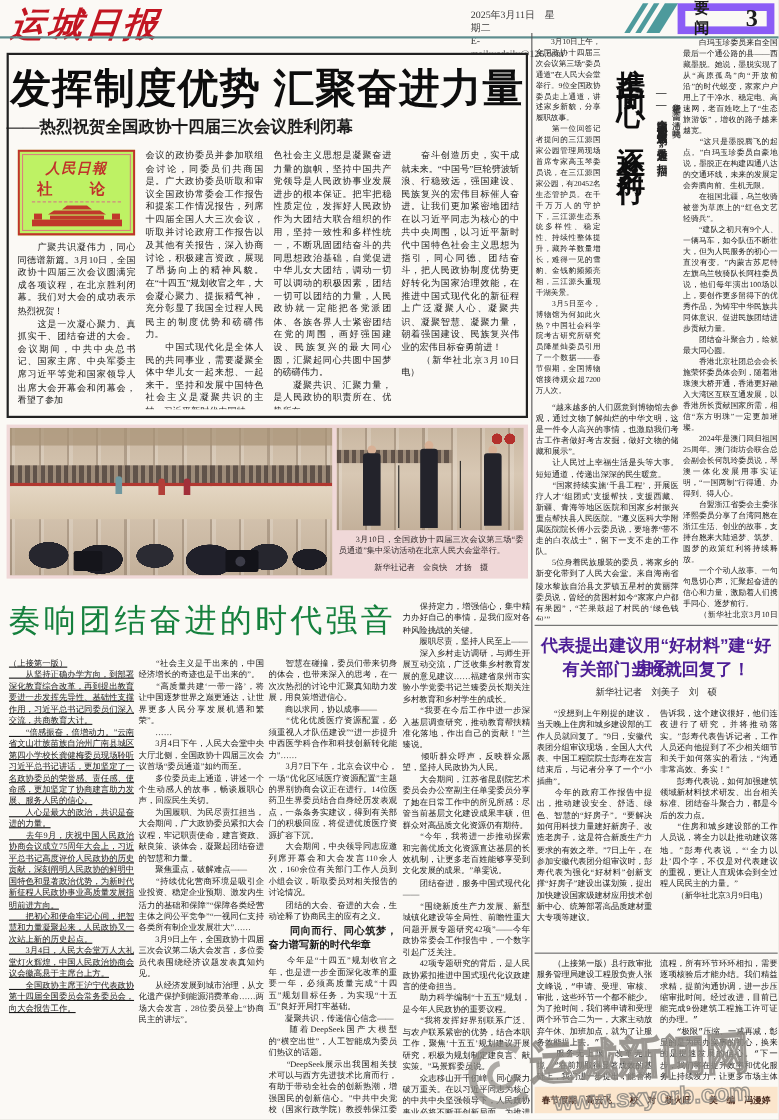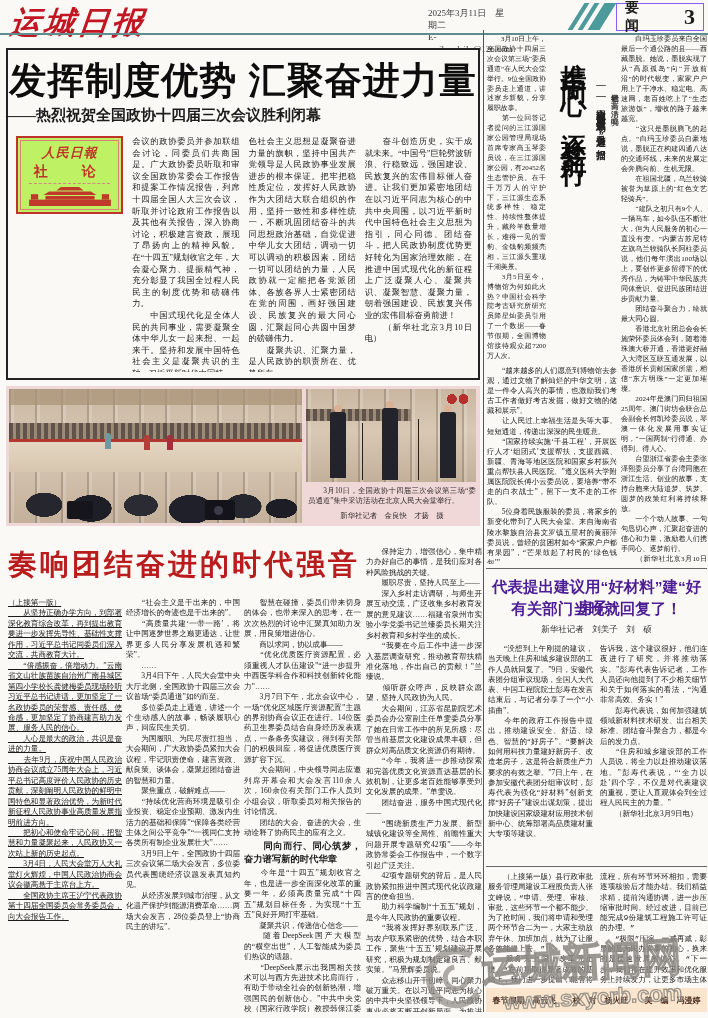--- a/index.html
+++ b/index.html
@@ -5,21 +5,21 @@
   html,body{margin:0;padding:0;background:#d9d6d0;}
   .page{position:relative;width:708px;height:1018px;background:#fbf9f5;overflow:hidden;
         font-family:"Liberation Serif","DejaVu Serif",serif;color:#1c1c1c;}
   .abs{position:absolute;}
   .sans{font-family:"Liberation Sans","DejaVu Sans",sans-serif;}
   
   .masthead{left:10px;top:2px;font-size:31px;font-weight:bold;color:#c21622;
             transform:skewX(-6deg);letter-spacing:3px;font-style:italic;}
   .hdate{right:200px;top:7px;font-size:9px;color:#3a3a3a;text-align:left;line-height:12px;}
   .slash{top:3px;height:27px;background:#4d9a9c;transform:skewX(-32deg);}
-  .secbox{left:616px;top:3px;width:88px;height:28px;border:1px solid #8b5cf6;
+  .secbox{left:616px;top:3px;width:88px;height:28px;border:7px solid #8b5cf6;
           display:flex;align-items:center;justify-content:space-between;padding:0 8px;box-sizing:border-box;}
   .sectitle{font-size:14px;font-weight:bold;letter-spacing:8px;}
   .pagenum{font-size:22px;font-weight:bold;font-family:"Liberation Serif",serif;}
   .hrule{left:0;top:33px;width:708px;height:2px;background:#5d8d8e;}
   
   .edbox{left:6px;top:48px;width:474px;height:332px;border:2px solid #222;box-sizing:border-box;background:#fbf9f5;}
   .edheadline{left:6px;top:56px;width:474px;text-align:center;font-size:37px;font-weight:bold;
               letter-spacing:1px;color:#0d0d0d;}
   .edsub{left:6px;top:106px;width:474px;font-size:15px;font-weight:bold;}
   .edcols{left:16px;top:136px;width:456px;height:236px;display:flex;gap:9px;}
@@ -32,22 +32,22 @@
   .rmrb{font-size:13px;font-weight:bold;font-style:italic;color:#c0332b;margin-top:3px;letter-spacing:1px;}
   .shelun{font-size:14px;font-weight:bold;color:#c0332b;letter-spacing:10px;margin-top:1px;}
   .dashline{border-top:1px dashed #d08880;margin:2px 8px;}
   
   .photoblk{left:6px;top:386px;width:474px;height:140px;background:#f0d8d8;}
   .photo{position:absolute;overflow:hidden;background:linear-gradient(#c9b7a1,#d8c8b4 45%,#c3b09a);}
   .caption{left:308px;top:486px;width:168px;height:36px;font-size:7.4px;line-height:10px;
            text-align:justify;color:#30292a;overflow:hidden;}
   .credit{left:308px;top:511px;width:168px;font-size:7.4px;text-align:center;color:#30292a;}
   
-  .unityhead{left:8px;top:545px;width:352px;font-size:29px;font-weight:bold;letter-spacing:3px;
-             text-align:justify;text-align-last:justify;color:#b91c1c;}
+  .unityhead{left:8px;top:545px;width:352px;font-size:29px;font-weight:normal;letter-spacing:3px;
+             text-align:justify;text-align-last:justify;color:#15803d;}
   .subhead{font-size:9.3px;line-height:13px;font-weight:bold;text-align:justify;margin:2px 0;
            font-family:"Liberation Sans","DejaVu Sans",sans-serif;}
   .ucol{font-size:7.6px;line-height:10.45px;}
   
   .vrule{left:483px;top:30px;width:1px;height:982px;background:#555;}
   .rA{left:487px;top:34px;width:59px;height:328px;font-size:6.9px;line-height:9.9px;}
   .vtitle{left:548px;top:42px;width:44px;height:326px;writing-mode:vertical-rl;text-orientation:upright;
           font-size:26px;font-weight:bold;letter-spacing:9px;color:#0d0d0d;}
   .vsub{left:593px;top:80px;width:14px;height:288px;writing-mode:vertical-rl;text-orientation:upright;
         font-size:9.5px;letter-spacing:1px;font-weight:bold;color:#222;}
@@ -105,20 +105,22 @@
               <rect x="0" y="15" width="90" height="7"></rect>
               <rect x="18" y="11" width="54" height="4"></rect>
               <polygon points="16,10 74,10 68,6 22,6"></polygon>
               <polygon points="30,5 60,5 55,1 35,1"></polygon>
               <rect x="2" y="9" width="8" height="6"></rect>
               <rect x="80" y="9" width="8" height="6"></rect>
             </g>
           </svg>
         </div>
       </div>
+      <div class="coltext" style="height:148px;">　　广聚共识凝伟力，同心同德谱新篇。3月10日，全国政协十四届三次会议圆满完成各项议程，在北京胜利闭幕。我们对大会的成功表示热烈祝贺！
+　　这是一次凝心聚力、真抓实干、团结奋进的大会。会议期间，中共中央总书记、国家主席、中央军委主席习近平等党和国家领导人出席大会开幕会和闭幕会，看望了参加</div>
     </div>
     <div class="edcol coltext">会议的政协委员并参加联组会讨论，同委员们共商国是。广大政协委员听取和审议全国政协常委会工作报告和提案工作情况报告，列席十四届全国人大三次会议，听取并讨论政府工作报告以及其他有关报告，深入协商讨论，积极建言资政，展现了昂扬向上的精神风貌。在“十四五”规划收官之年，大会凝心聚力、提振精气神，充分彰显了我国全过程人民民主的制度优势和磅礴伟力。
 　　中国式现代化是全体人民的共同事业，需要凝聚全体中华儿女一起来想、一起来干。坚持和发展中国特色社会主义是凝聚共识的主轴，习近平新时代中国特</div>
     <div class="edcol coltext">色社会主义思想是凝聚奋进力量的旗帜，坚持中国共产党领导是人民政协事业发展进步的根本保证。把牢把稳性质定位，发挥好人民政协作为大团结大联合组织的作用，坚持一致性和多样性统一，不断巩固团结奋斗的共同思想政治基础，自觉促进中华儿女大团结，调动一切可以调动的积极因素，团结一切可以团结的力量，人民政协就一定能把各党派团体、各族各界人士紧密团结在党的周围，画好强国建设、民族复兴的最大同心圆，汇聚起同心共圆中国梦的磅礴伟力。
 　　凝聚共识、汇聚力量，是人民政协的职责所在、优势所在。</div>
     <div class="edcol coltext">　　奋斗创造历史，实干成就未来。“中国号”巨轮劈波斩浪、行稳致远，强国建设、民族复兴的宏伟目标催人奋进。让我们更加紧密地团结在以习近平同志为核心的中共中央周围，以习近平新时代中国特色社会主义思想为指引，同心同德、团结奋斗，把人民政协制度优势更好转化为国家治理效能，在推进中国式现代化的新征程上广泛凝聚人心、凝聚共识、凝聚智慧、凝聚力量，朝着强国建设、民族复兴伟业的宏伟目标奋勇前进！
 　　（新华社北京3月10日电）</div>
   </div>
 
   <div class="abs photoblk"></div>

